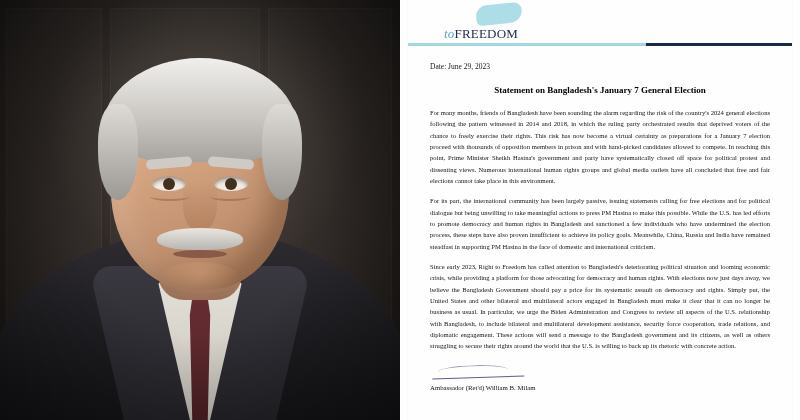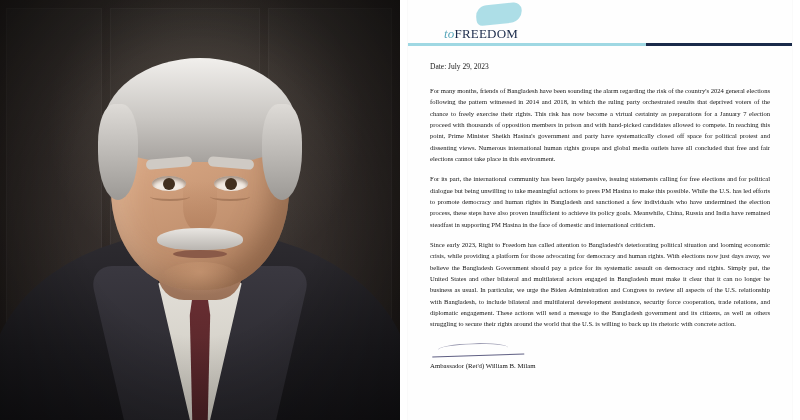--- a/index.html
+++ b/index.html
@@ -410,21 +410,22 @@
         <div class="logo-wrap">
           <div class="logo-swoosh"></div>
         </div>
         <div class="logo-to-freedom">
           <span class="logo-to">to</span><span>FREEDOM</span>
         </div>
         <div class="head-rule"></div>
       </div>
 
       <div class="doc-body">
-        <div class="doc-date">Date: July 29, 2023</div>
+        <div class="doc-date">Date: June 29, 2023</div>
+        <div class="doc-title">Statement on Bangladesh's January 7 General Election</div>
         <p class="doc-para">For many months, friends of Bangladesh have been sounding the alarm regarding the risk of the country's 2024 general elections following the pattern witnessed in 2014 and 2018, in which the ruling party orchestrated results that deprived voters of the chance to freely exercise their rights. This risk has now become a virtual certainty as preparations for a January 7 election proceed with thousands of opposition members in prison and with hand-picked candidates allowed to compete. In reaching this point, Prime Minister Sheikh Hasina's government and party have systematically closed off space for political protest and dissenting views. Numerous international human rights groups and global media outlets have all concluded that free and fair elections cannot take place in this environment.</p>
         <p class="doc-para">For its part, the international community has been largely passive, issuing statements calling for free elections and for political dialogue but being unwilling to take meaningful actions to press PM Hasina to make this possible. While the U.S. has led efforts to promote democracy and human rights in Bangladesh and sanctioned a few individuals who have undermined the election process, these steps have also proven insufficient to achieve its policy goals. Meanwhile, China, Russia and India have remained steadfast in supporting PM Hasina in the face of domestic and international criticism.</p>
         <p class="doc-para">Since early 2023, Right to Freedom has called attention to Bangladesh's deteriorating political situation and looming economic crisis, while providing a platform for those advocating for democracy and human rights. With elections now just days away, we believe the Bangladesh Government should pay a price for its systematic assault on democracy and rights. Simply put, the United States and other bilateral and multilateral actors engaged in Bangladesh must make it clear that it can no longer be business as usual. In particular, we urge the Biden Administration and Congress to review all aspects of the U.S. relationship with Bangladesh, to include bilateral and multilateral development assistance, security force cooperation, trade relations, and diplomatic engagement. These actions will send a message to the Bangladesh government and its citizens, as well as others struggling to secure their rights around the world that the U.S. is willing to back up its rhetoric with concrete action.</p>
         <div class="signature">
           <div class="sig-stroke"></div>
         </div>
         <div class="doc-signer">Ambassador (Ret'd) William B. Milam</div>
       </div>
 
     </div>

